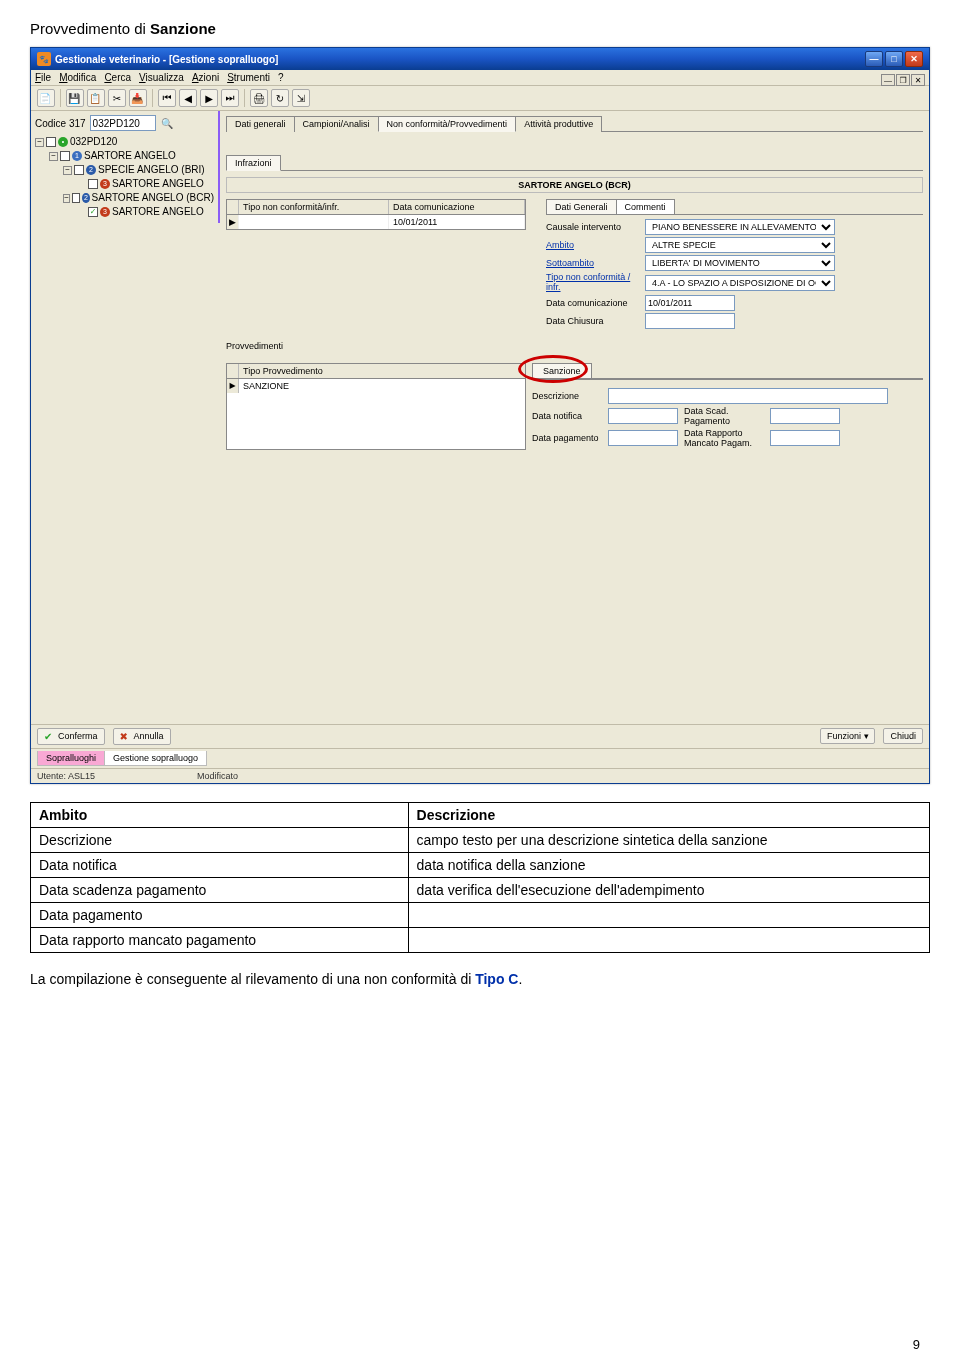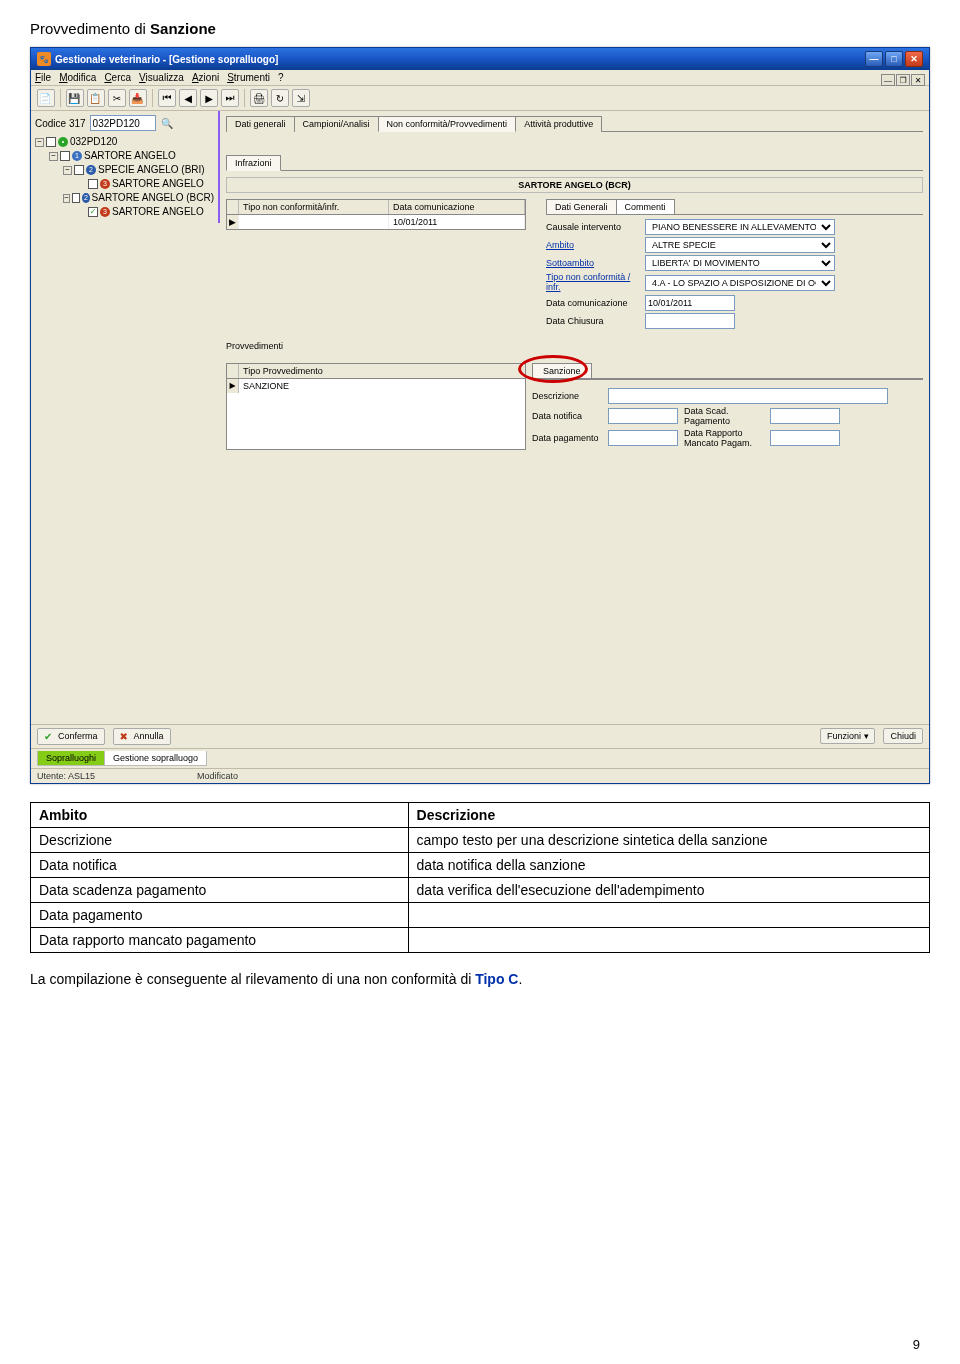--- a/index.html
+++ b/index.html
@@ -113,21 +113,21 @@
   .sanz-row .lbl2 { width:80px; font-size:9px; }
 
   .bigblank { height:270px; background:#ece9d8; }
   .footerbar { display:flex; align-items:center; gap:8px; padding:3px 6px; border-top:1px solid #c0bba8; }
   .fbtn { display:flex; align-items:center; gap:3px; padding:2px 6px; border:1px solid #aaa; background:#f4f2e8; border-radius:2px; font-size:9px; }
   .ic { width:11px; height:11px; display:inline-block; }
   .ic.ok::before{content:"✔";color:#2aa52a;font-size:10px;}
   .ic.no::before{content:"✖";color:#c23a1a;font-size:10px;}
   .footer-right { margin-left:auto; display:flex; gap:8px; }
   .footer-tabs { padding:2px 6px; border-top:1px solid #c0bba8; font-size:9px; display:flex; gap:0; }
-  .footer-tabs .ft { border:1px solid #bbb; border-top:none; padding:2px 8px; background:#84cc16; margin-right:-1px; }
+  .footer-tabs .ft { border:1px solid #bbb; border-top:none; padding:2px 8px; background:#f9a8d4; margin-right:-1px; }
   .footer-tabs .ft.active { background:#fff; }
   .statusbar { display:flex; font-size:9px; padding:2px 6px; border-top:1px solid #c0bba8; color:#333; gap:40px; }
   .statusbar .cell { min-width:120px; }
 
   
   .doctable { width:100%; border-collapse:collapse; margin-top:18px; font-size:14px; }
   .doctable th, .doctable td { border:1px solid #000; padding:4px 8px; text-align:left; vertical-align:top; }
   .doctable th { font-weight:bold; }
   .concl { margin-top:18px; font-size:14px; }
   .concl .b { font-weight:bold; color:#0030aa; }

